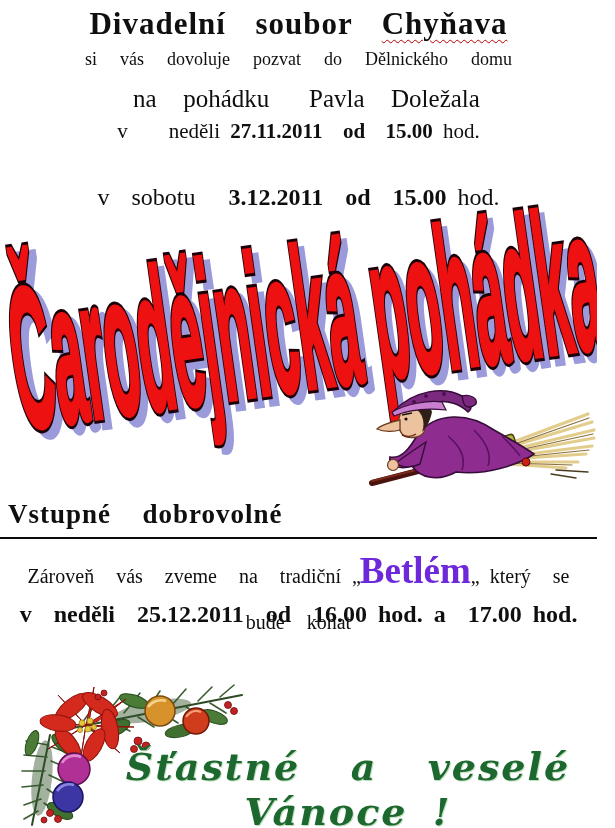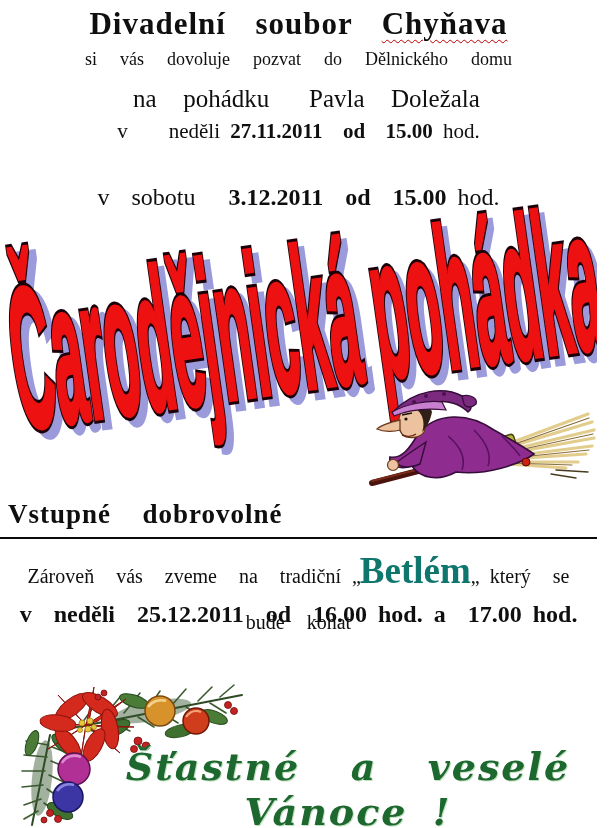--- a/index.html
+++ b/index.html
@@ -113,21 +113,21 @@
       <path d="M106,12 C114,10 122,14 120,20 C116,24 110,24 108,20 Z" fill="#7c2a80" stroke="#350d38" stroke-width="1.3"></path>
       <path d="M36,28 C50,20 72,16 86,18 L90,26 C72,24 52,26 38,32 Z" fill="#c97fd0" stroke="#350d38" stroke-width="1.2"></path>
       <circle cx="70" cy="12" r="2" fill="#4a1050"></circle>
       <circle cx="88" cy="10" r="2" fill="#4a1050"></circle>
       <circle cx="58" cy="18" r="2" fill="#4a1050"></circle>
     </g>
   </svg>
 
   <div class="admission">Vstupné  dobrovolné</div>
 
-  <div class="line invite"><span>Zároveň  vás  zveme  na  tradiční </span><span class="quotes">„</span><span class="betlem" style="color:#0f766e">Betlém</span><span class="quotes">„</span><span> který  se  bude  konat</span></div>
+  <div class="line invite"><span>Zároveň  vás  zveme  na  tradiční </span><span class="quotes">„</span><span class="betlem" style="color:#6d28d9">Betlém</span><span class="quotes">„</span><span> který  se  bude  konat</span></div>
 
   <div class="line bdate">v  neděli  25.12.2011  od  16.00 hod. a  17.00 hod.</div>
 
 
   <svg class="garland-svg" width="252" height="145" viewBox="0 0 252 145" aria-hidden="true">
     <g stroke-linecap="round">
       <path d="M55,48 L240,12" stroke="#2d4a24" stroke-width="2"></path>
       <path d="M48,52 L30,142" stroke="#2d4a24" stroke-width="2"></path>
       <path d="M80,40 L96,18 M100,36 L118,14 M122,30 L138,10 M146,26 L158,8 M170,22 L184,6 M196,18 L210,4 M218,14 L232,2
                M84,46 L104,52 M110,40 L128,48 M136,34 L152,44 M160,30 L176,40 M184,24 L200,34 M208,20 L224,30" stroke="#3c5c30" stroke-width="1.6" fill="none"></path>

